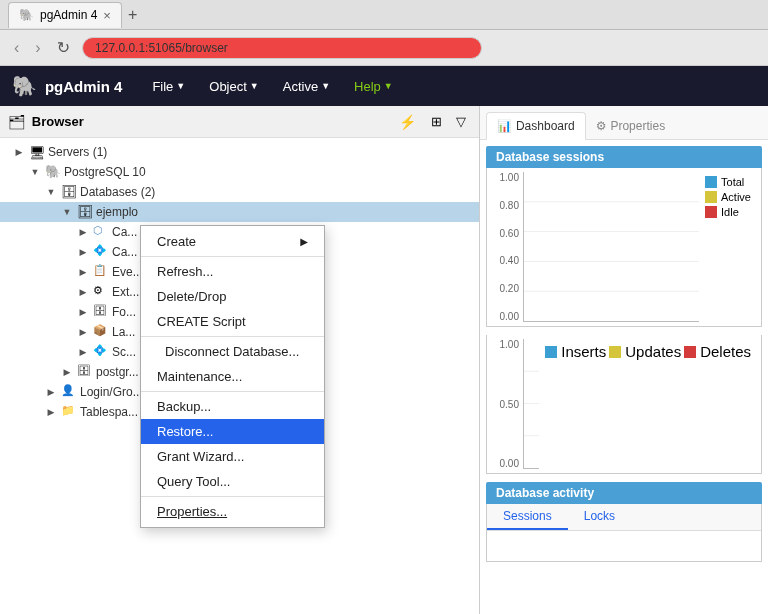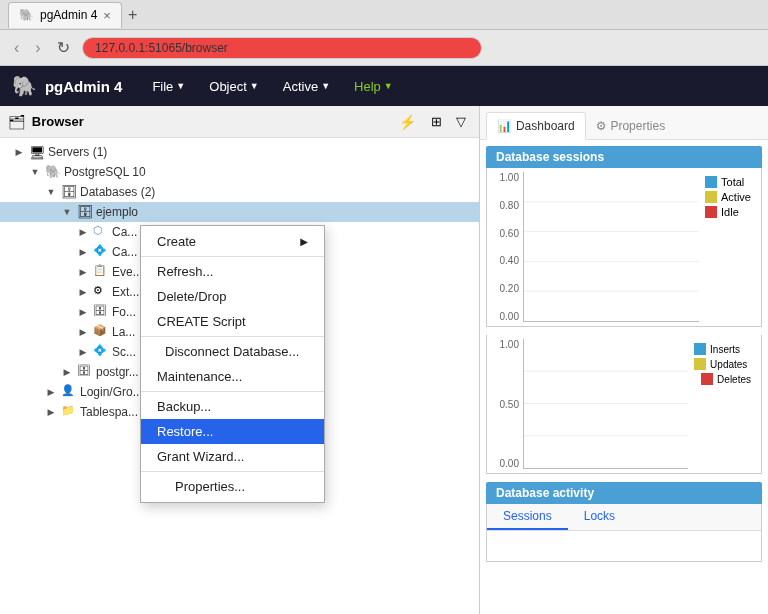--- a/index.html
+++ b/index.html
@@ -194,24 +194,27 @@
 
           <div style="padding:5px 16px; cursor:pointer; font-size:13px; color:#222;">
             <span>Backup...</span>
           </div>
           <div style="padding:5px 16px; cursor:pointer; font-size:13px; color:#fff; background:#2563eb; display:flex; align-items:center;">
             <span>Restore...</span>
           </div>
           <div style="padding:5px 16px; cursor:pointer; font-size:13px; color:#222;">
             <span>Grant Wizard...</span>
           </div>
+          <div style="padding:5px 16px; cursor:pointer; font-size:13px; color:#222;">
+            <span>Query Tool...</span>
+          </div>
 
           <div style="height:1px; background:#ddd; margin:2px 0;"></div>
 
-          <div style="padding:5px 34px; cursor:pointer; font-size:13px; color:#222;">
+          <div style="padding:5px 16px; cursor:pointer; font-size:13px; color:#222;text-decoration:underline;">
             <span>Properties...</span>
           </div>
         </div>
 
       </div>
     </div>
 
     <div style="flex:1; display:flex; flex-direction:column; overflow:hidden; min-width:0;">
 
       <div style="display:flex; border-bottom:1px solid #ddd; background:#f8f8f8; height:34px; align-items:flex-end; padding:0 6px;">
@@ -275,30 +278,30 @@
                 <span>0.50</span>
                 <span>0.00</span>
               </div>
               <div style="flex:1; height:130px; border-left:1px solid #bbb; border-bottom:1px solid #bbb; position:relative; background:#fff;">
                 <svg width="100%" height="100%">
                   <line x1="0" y1="25%" x2="100%" y2="25%" stroke="#eee" stroke-width="1"></line>
                   <line x1="0" y1="50%" x2="100%" y2="50%" stroke="#eee" stroke-width="1"></line>
                   <line x1="0" y1="75%" x2="100%" y2="75%" stroke="#eee" stroke-width="1"></line>
                 </svg>
               </div>
-              <div style="display:flex; flex-direction:column; gap:3px; padding:4px 6px; font-size:10px;">
+              <div style="display:flex; gap:3px; padding:4px 6px; font-size:15px;">
                 <div style="display:flex; align-items:center; gap:4px;">
                   <div style="width:12px; height:12px; background:#3b9fd4; flex-shrink:0;"></div>
                   <span>Inserts</span>
                 </div>
                 <div style="display:flex; align-items:center; gap:4px;">
                   <div style="width:12px; height:12px; background:#d4c53b; flex-shrink:0;"></div>
                   <span>Updates</span>
                 </div>
-                <div style="display:flex; align-items:center; gap:4px;margin-left:7px;">
+                <div style="display:flex; align-items:center; gap:4px;">
                   <div style="width:12px; height:12px; background:#d43b3b; flex-shrink:0;"></div>
                   <span>Deletes</span>
                 </div>
               </div>
             </div>
           </div>
         </div>
 
         <div>
           <div style="background:#4a9fd4; color:#fff; padding:4px 10px; font-size:12px; font-weight:bold; border-radius:2px 2px 0 0;">

